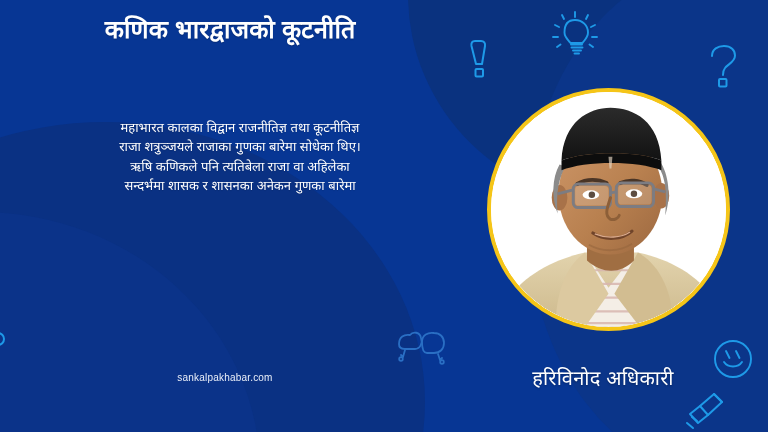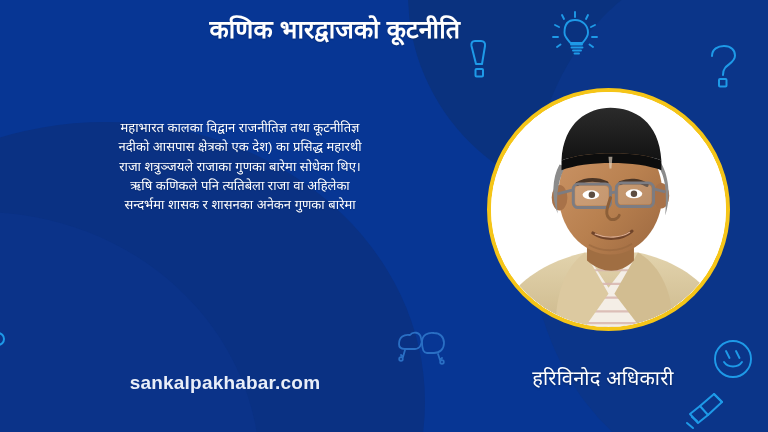--- a/index.html
+++ b/index.html
@@ -56,45 +56,44 @@
     width:460px;
     text-align:center;
     color:#ffffff;
     font-size:25px;
     line-height:1.42;
     font-weight:bold;
     letter-spacing:.1px;
     text-shadow:0 1px 1px rgba(0,0,0,.20);
     z-index:6;
   }
-  .title .t-line{ display:block;text-align:right; }
+  .title .t-line{ display:block; }
 
   .body-text{
     position:absolute;
     left:4px; top:118px;
     width:472px;
     text-align:center;
     color:#ffffff;
     font-size:13px;
     line-height:1.485;
     z-index:6;
     text-shadow:0 1px 1px rgba(0,0,0,.12);
   }
   .body-text .b-line{ display:block; white-space:nowrap; }
 
   .site{
     position:absolute;
     left:0; top:372px;
     width:450px;
     text-align:center;
     color:#e9eef8;
-    font-size:19px;
+    font-size:10px;
     letter-spacing:.2px;
     z-index:6;
-    font-weight:bold;
   }
 
   .author{
     position:absolute;
     left:478px; top:364px;
     width:250px;
     text-align:center;
     color:#ffffff;
     font-size:20px;
     font-weight:normal;
@@ -147,21 +146,20 @@
   <div class="bg-curve-right"></div>
   <div class="bg-curve-bottomleft"></div>
   <div class="bg-curve-bottomleft2"></div>
 
   <div class="title">
     <span class="t-line">कणिक भारद्वाजको कूटनीति</span>
   </div>
 
   <div class="body-text">
     <span class="b-line">महाभारत कालका विद्वान राजनीतिज्ञ तथा कूटनीतिज्ञ</span>
-    <span class="b-line">नदीको आसपास क्षेत्रको एक देश) का प्रसिद्ध महारथी</span>
     <span class="b-line">राजा शत्रुञ्जयले राजाका गुणका बारेमा सोधेका थिए।</span>
     <span class="b-line">ऋषि कणिकले पनि त्यतिबेला राजा वा अहिलेका</span>
     <span class="b-line">सन्दर्भमा शासक र शासनका अनेकन गुणका बारेमा</span>
   </div>
 
   <div class="site">sankalpakhabar.com</div>
 
   <div class="author">हरिविनोद अधिकारी</div>
 
   <div class="portrait-wrap">

